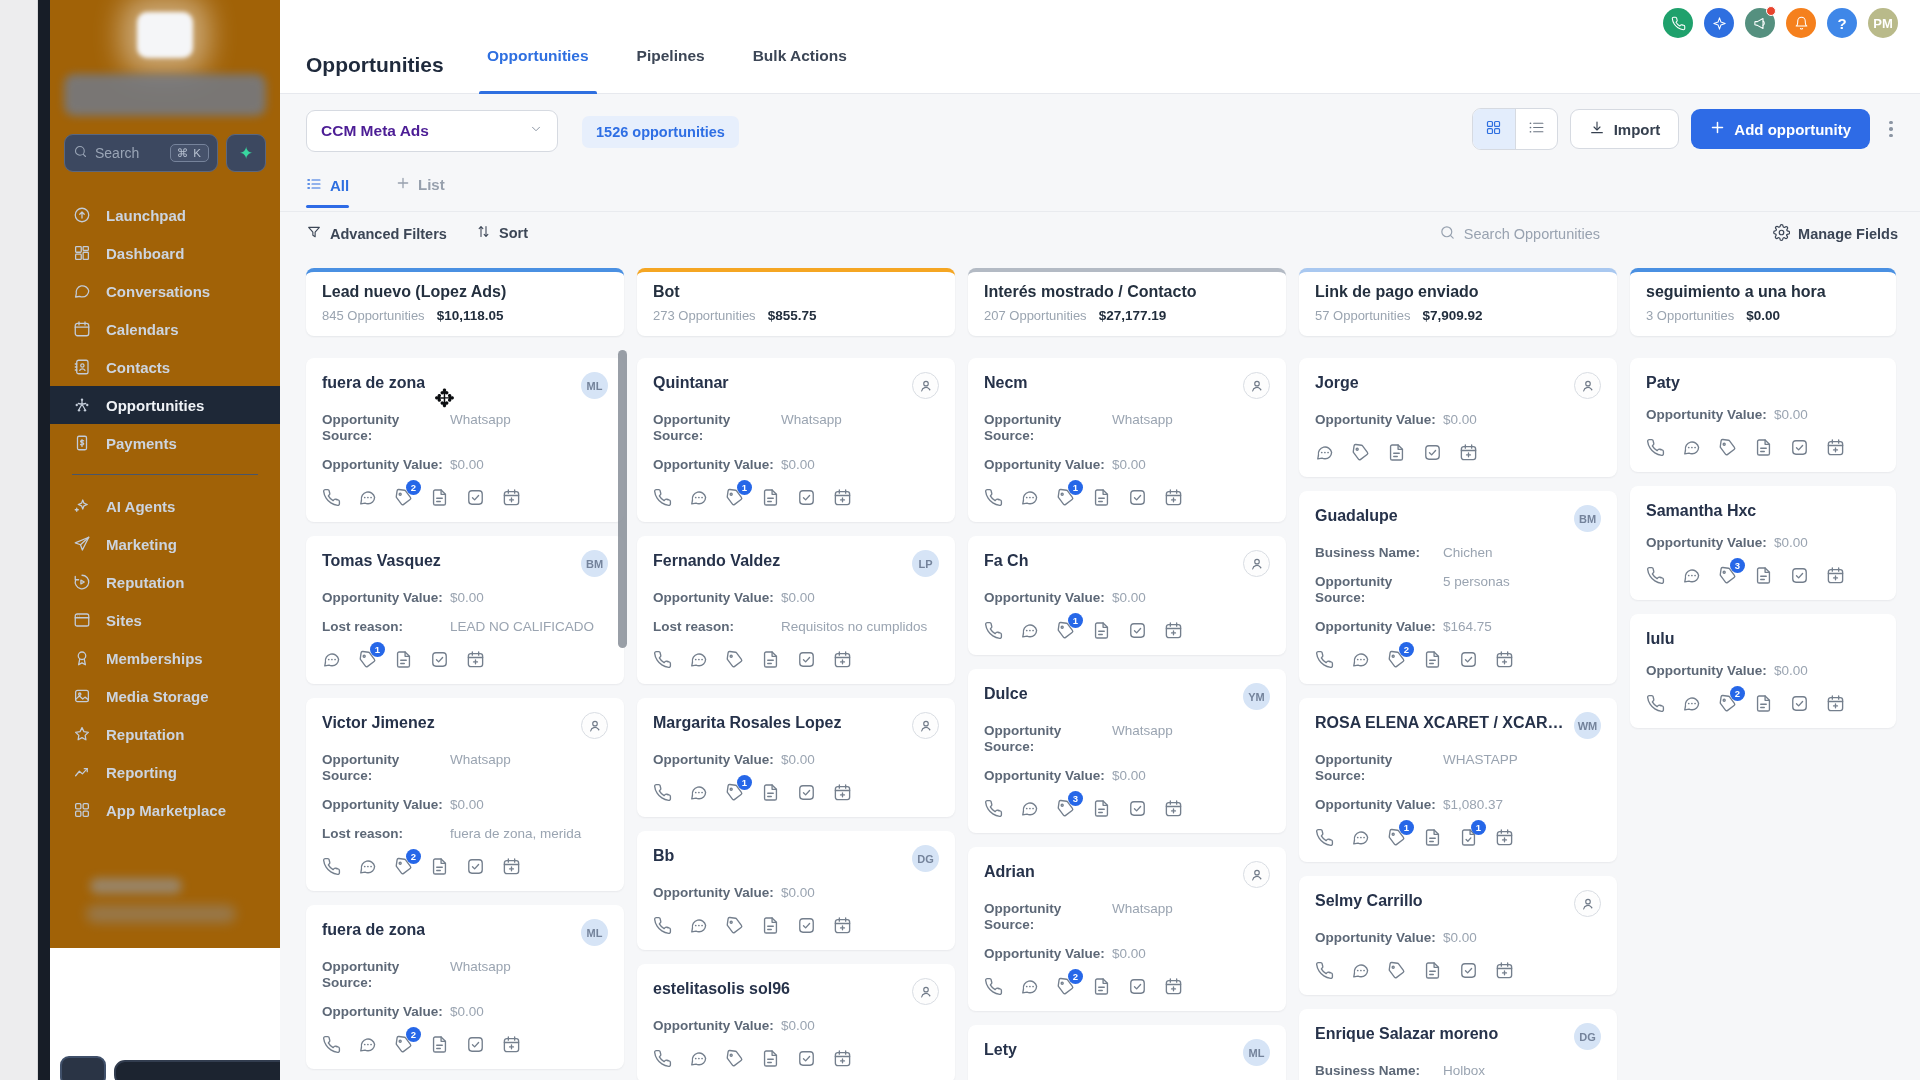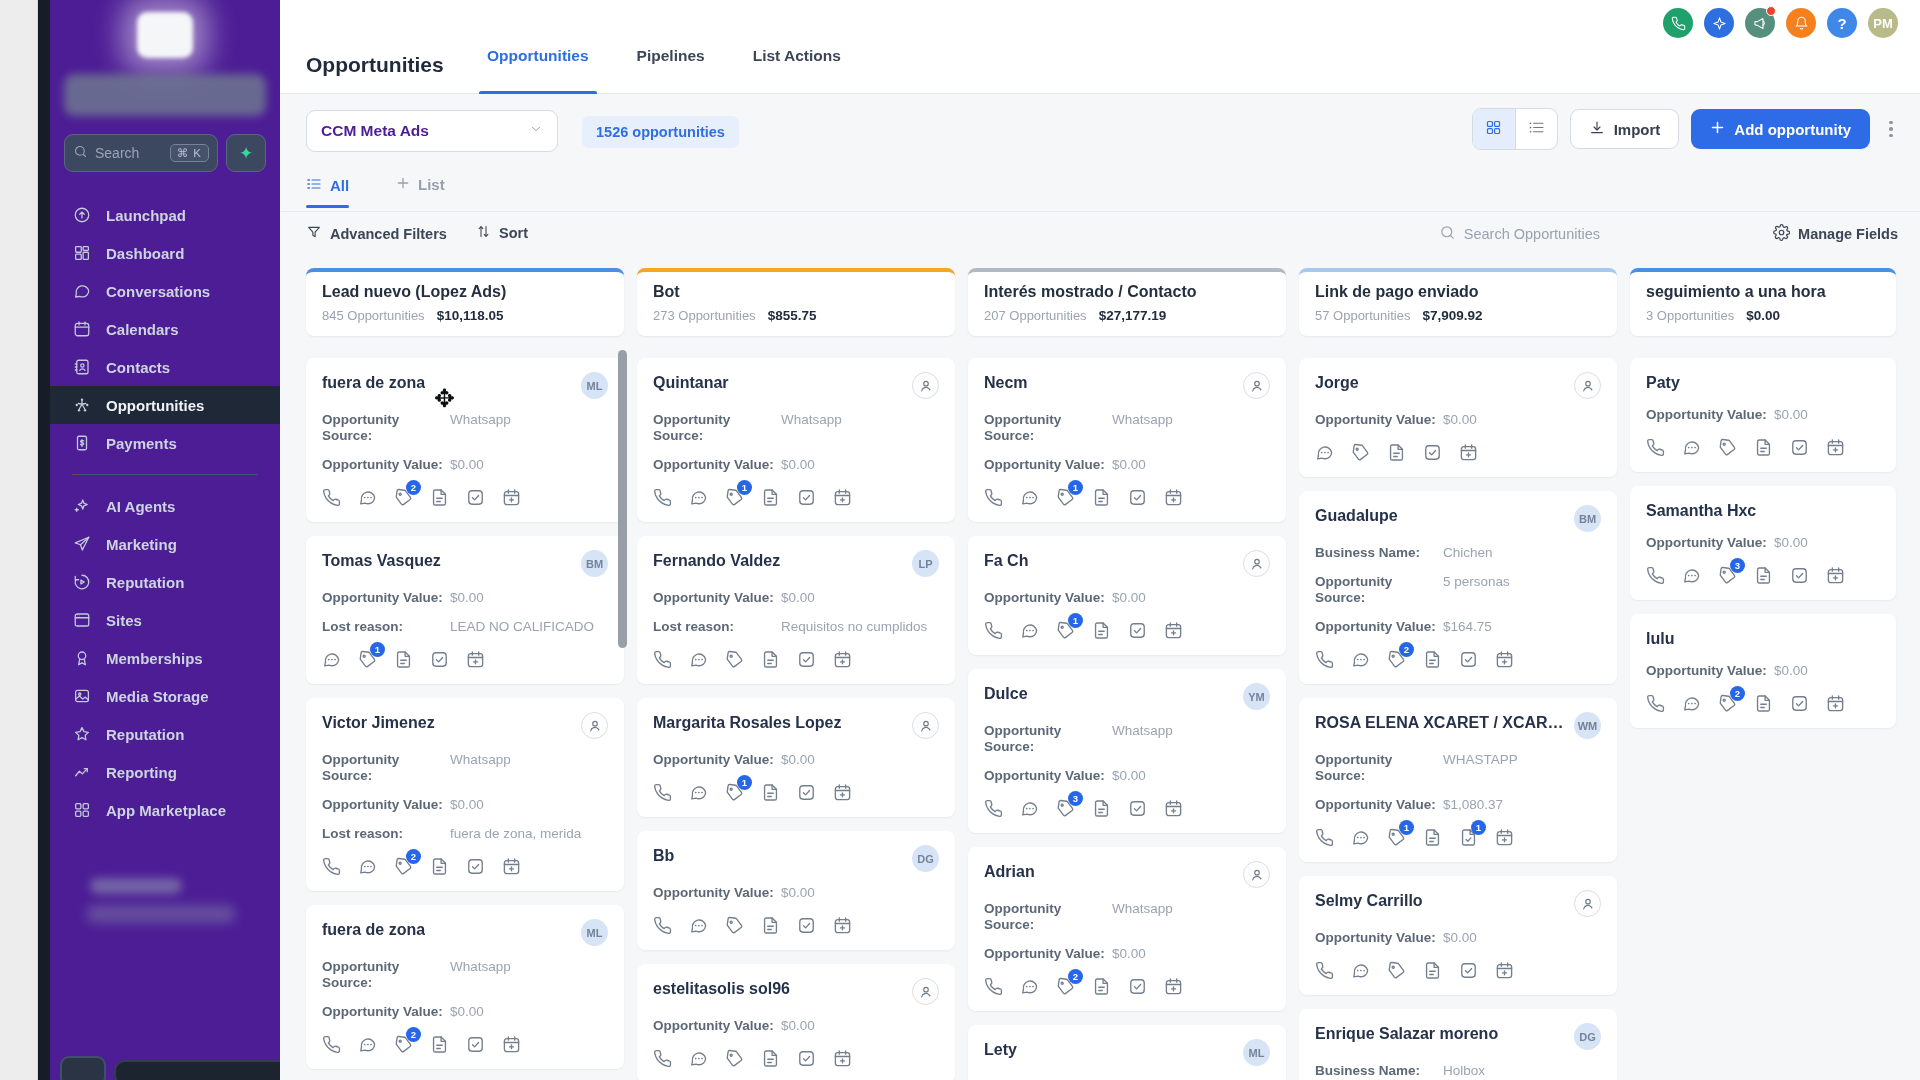--- a/index.html
+++ b/index.html
@@ -4,21 +4,21 @@
 <style>
   * { margin:0; padding:0; box-sizing:border-box; }
   html,body { width:1920px; height:1080px; background:#e9eaec; font-family:"Liberation Sans", sans-serif; }
   .app { position:relative; width:1920px; height:1080px; overflow:hidden; background:#ffffff; }
 
   
   .left-strip { position:absolute; left:0; top:0; width:38px; height:1080px; background:#ededee; border-right:1px solid #d8d8da; }
   .window-edge { position:absolute; left:38px; top:0; width:12px; height:1080px; background:#171d27; }
 
   
-  .sidebar { position:absolute; left:50px; top:0; width:230px; height:1080px; background:#4c1d95; overflow:hidden; }
+  .sidebar { position:absolute; left:50px; top:0; width:230px; height:948px; background:#a16207; overflow:hidden; }
   .logo-blur { position:absolute; left:87px; top:12px; width:56px; height:46px; border-radius:10px; background:#f5f6f8; box-shadow:0 0 28px 16px rgba(255,255,255,.45); filter:blur(2px); }
   .account-blur { position:absolute; left:14px; top:74px; width:202px; height:42px; border-radius:10px; background:#707c90; filter:blur(4px); opacity:.8; }
   .search-row { position:absolute; left:14px; top:134px; width:202px; display:flex; gap:8px; }
   .search-box { flex:1; height:38px; background:#3c4860; border:1px solid #5a6780; border-radius:9px; display:flex; align-items:center; padding:0 8px; color:#9aa5b6; font-size:14px; gap:7px; }
   .search-box .ph { flex:1; }
   .kbd { border:1px solid #76839b; border-radius:5px; padding:1px 6px; font-size:11.5px; color:#b7c1d0; background:#46526b; letter-spacing:1px; }
   .spark-btn { width:40px; height:38px; background:#3c4860; border:1px solid #5a6780; border-radius:9px; display:flex; align-items:center; justify-content:center; color:#39d7a0; font-size:17px; }
   .nav { position:absolute; left:0; top:196px; width:230px; }
   .nav-item { display:flex; align-items:center; gap:14px; padding:9px 0 9px 22px; color:#ccd4df; font-size:15px; font-weight:700; height:38px; }
   .nav-item .nicon { width:20px; height:20px; flex:none; display:flex; align-items:center; justify-content:center; color:#c3ccd9; }
@@ -287,21 +287,21 @@
   </div>
   <div class="dock-sq"></div>
   <div class="dock-bar"></div>
 
   <div class="main">
     <div class="topbar">
       <div class="page-title">Opportunities</div>
       <div class="tabs" id="top-tabs">
           <div class="tab active">Opportunities</div>
           <div class="tab">Pipelines</div>
-          <div class="tab">List Actions</div>
+          <div class="tab">Bulk Actions</div>
         </div>
       <div class="top-icons" id="top-icons">
           <div class="circ" style="background: rgb(31, 161, 108);">
             <svg class="str" width="15" height="15" viewBox="0 0 24 24">
               <path d="M22 16.9v3a2 2 0 0 1-2.2 2 19.8 19.8 0 0 1-8.6-3.1 19.5 19.5 0 0 1-6-6A19.8 19.8 0 0 1 2.1 4.2 2 2 0 0 1 4.1 2h3a2 2 0 0 1 2 1.7c.1 1 .4 2 .7 2.8a2 2 0 0 1-.5 2.1L8 10a16 16 0 0 0 6 6l1.3-1.3a2 2 0 0 1 2.1-.5c.9.3 1.9.6 2.8.7a2 2 0 0 1 1.8 2z"></path>
             </svg>
           </div>
           <div class="circ" style="background: rgb(46, 111, 224);">
             <svg class="str" width="15" height="15" viewBox="0 0 24 24">
               <path d="M12 3l2.3 6.7L21 12l-6.7 2.3L12 21l-2.3-6.7L3 12l6.7-2.3z"></path>

